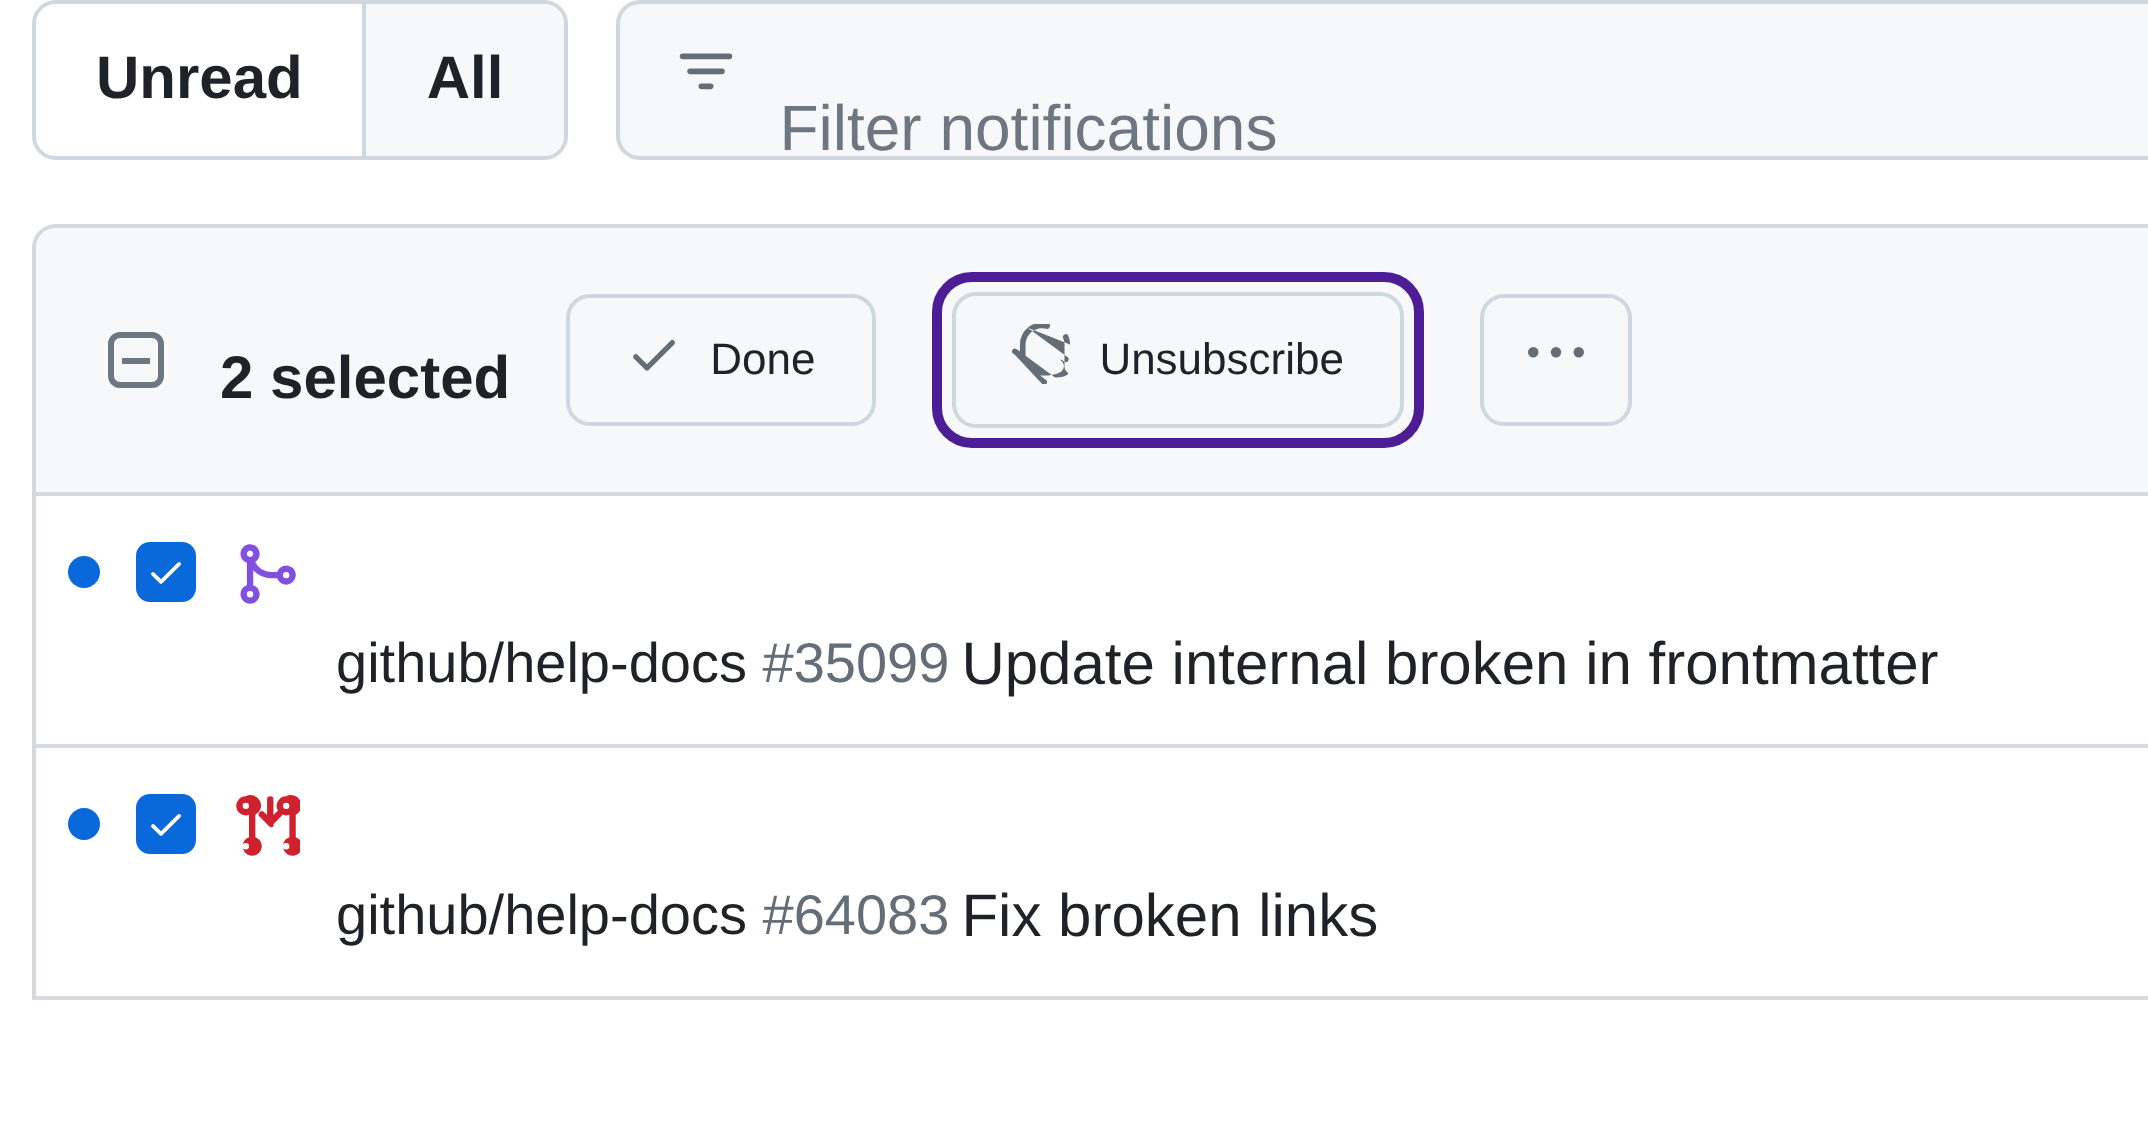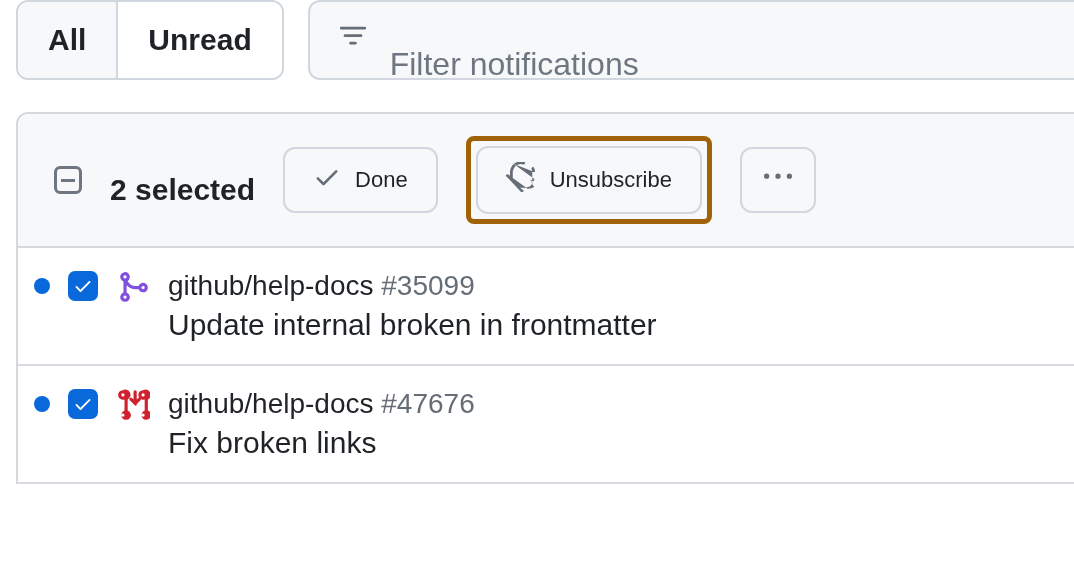--- a/index.html
+++ b/index.html
@@ -107,22 +107,22 @@
       font-weight: 500;
       color: #1f2328;
     }
     .btn-kebab {
       padding: 14px 22px;
       letter-spacing: 3px;
       font-weight: 700;
       color: #656d76;
     }
     .highlight-ring {
-      border: 5px solid #a16207;
-      border-radius: 8px;
+      border: 5px solid #4c1d95;
+      border-radius: 20px;
       padding: 5px;
     }
     .row {
       display: flex;
       align-items: flex-start;
       gap: 18px;
       padding: 22px 16px 22px 16px;
       border-bottom: 2px solid #d8dbdf;
     }
     .dot {
@@ -145,42 +145,43 @@
       margin-top: 1px;
     }
     .type-icon {
       width: 34px;
       height: 34px;
       flex: none;
       margin-top: 0;
     }
     .row-text {
       display: flex;
-      flex-direction: column;
+      flex-direction: row;
       gap: 6px;
+      margin-top: 46px;
     }
     .repo-line {
       font-size: 28px;
       color: #1f2328;
     }
     .repo-line .num {
       color: #656d76;
     }
     .title-line {
       font-size: 30px;
       color: #1f2328;
     }
   </style>
 </head>
 <body>
 
 <div class="top-row">
   <div class="tabs">
+    <div class="tab">Unread</div>
     <div class="tab active">All</div>
-    <div class="tab">Unread</div>
   </div>
   <div class="filter-box">
     <span>
       <svg width="30" height="30" viewBox="0 0 16 16" fill="#656d76">
           <path d="M1 2.75A.75.75 0 0 1 1.75 2h12.5a.75.75 0 0 1 0 1.5H1.75A.75.75 0 0 1 1 2.75Zm2 4A.75.75 0 0 1 3.75 6h8.5a.75.75 0 0 1 0 1.5h-8.5A.75.75 0 0 1 3 6.75Zm3 4a.75.75 0 0 1 .75-.75h2.5a.75.75 0 0 1 0 1.5h-2.5a.75.75 0 0 1-.75-.75Z"></path>
         </svg>
     </span>
     <span class="filter-placeholder">Filter notifications</span>
   </div>
 </div>
@@ -252,19 +253,19 @@
     </div>
     <span class="type-icon">
       <svg width="34" height="34" viewBox="0 0 16 16" fill="#cf222e">
           <path d="M3.25 1a2.25 2.25 0 1 0 .75 4.372v5.256a2.25 2.25 0 1 0 1.5 0V5.372A2.25 2.25 0 0 0 3.25 1Zm9.5 0a2.25 2.25 0 1 0 .75 4.372v5.256a2.25 2.25 0 1 0 1.5 0V5.372A2.25 2.25 0 0 0 12.75 1ZM3.25 2.5a.75.75 0 1 1 0 1.5.75.75 0 0 1 0-1.5Zm9.5 0a.75.75 0 1 1 0 1.5.75.75 0 0 1 0-1.5ZM3.25 12a.75.75 0 1 1 0 1.5.75.75 0 0 1 0-1.5Zm9.5 0a.75.75 0 1 1 0 1.5.75.75 0 0 1 0-1.5Z"></path>
           <path d="M8.22 2.97a.75.75 0 0 1 1.06 0l2.25 2.25a.75.75 0 0 1-1.06 1.06L9.75 5.56v3.69a.75.75 0 0 1-1.5 0V5.56L7.53 6.28a.75.75 0 1 1-1.06-1.06l1.75-1.75Z" transform="rotate(180 9 5.5)"></path>
         </svg>
     </span>
     <div class="row-text">
       <div class="repo-line">
         <span>github/help-docs</span>
-        <span class="num">#47676</span>
+        <span class="num">#64083</span>
       </div>
       <div class="title-line">Fix broken links</div>
     </div>
   </div>
 
 </div>
 
 </body></html>

